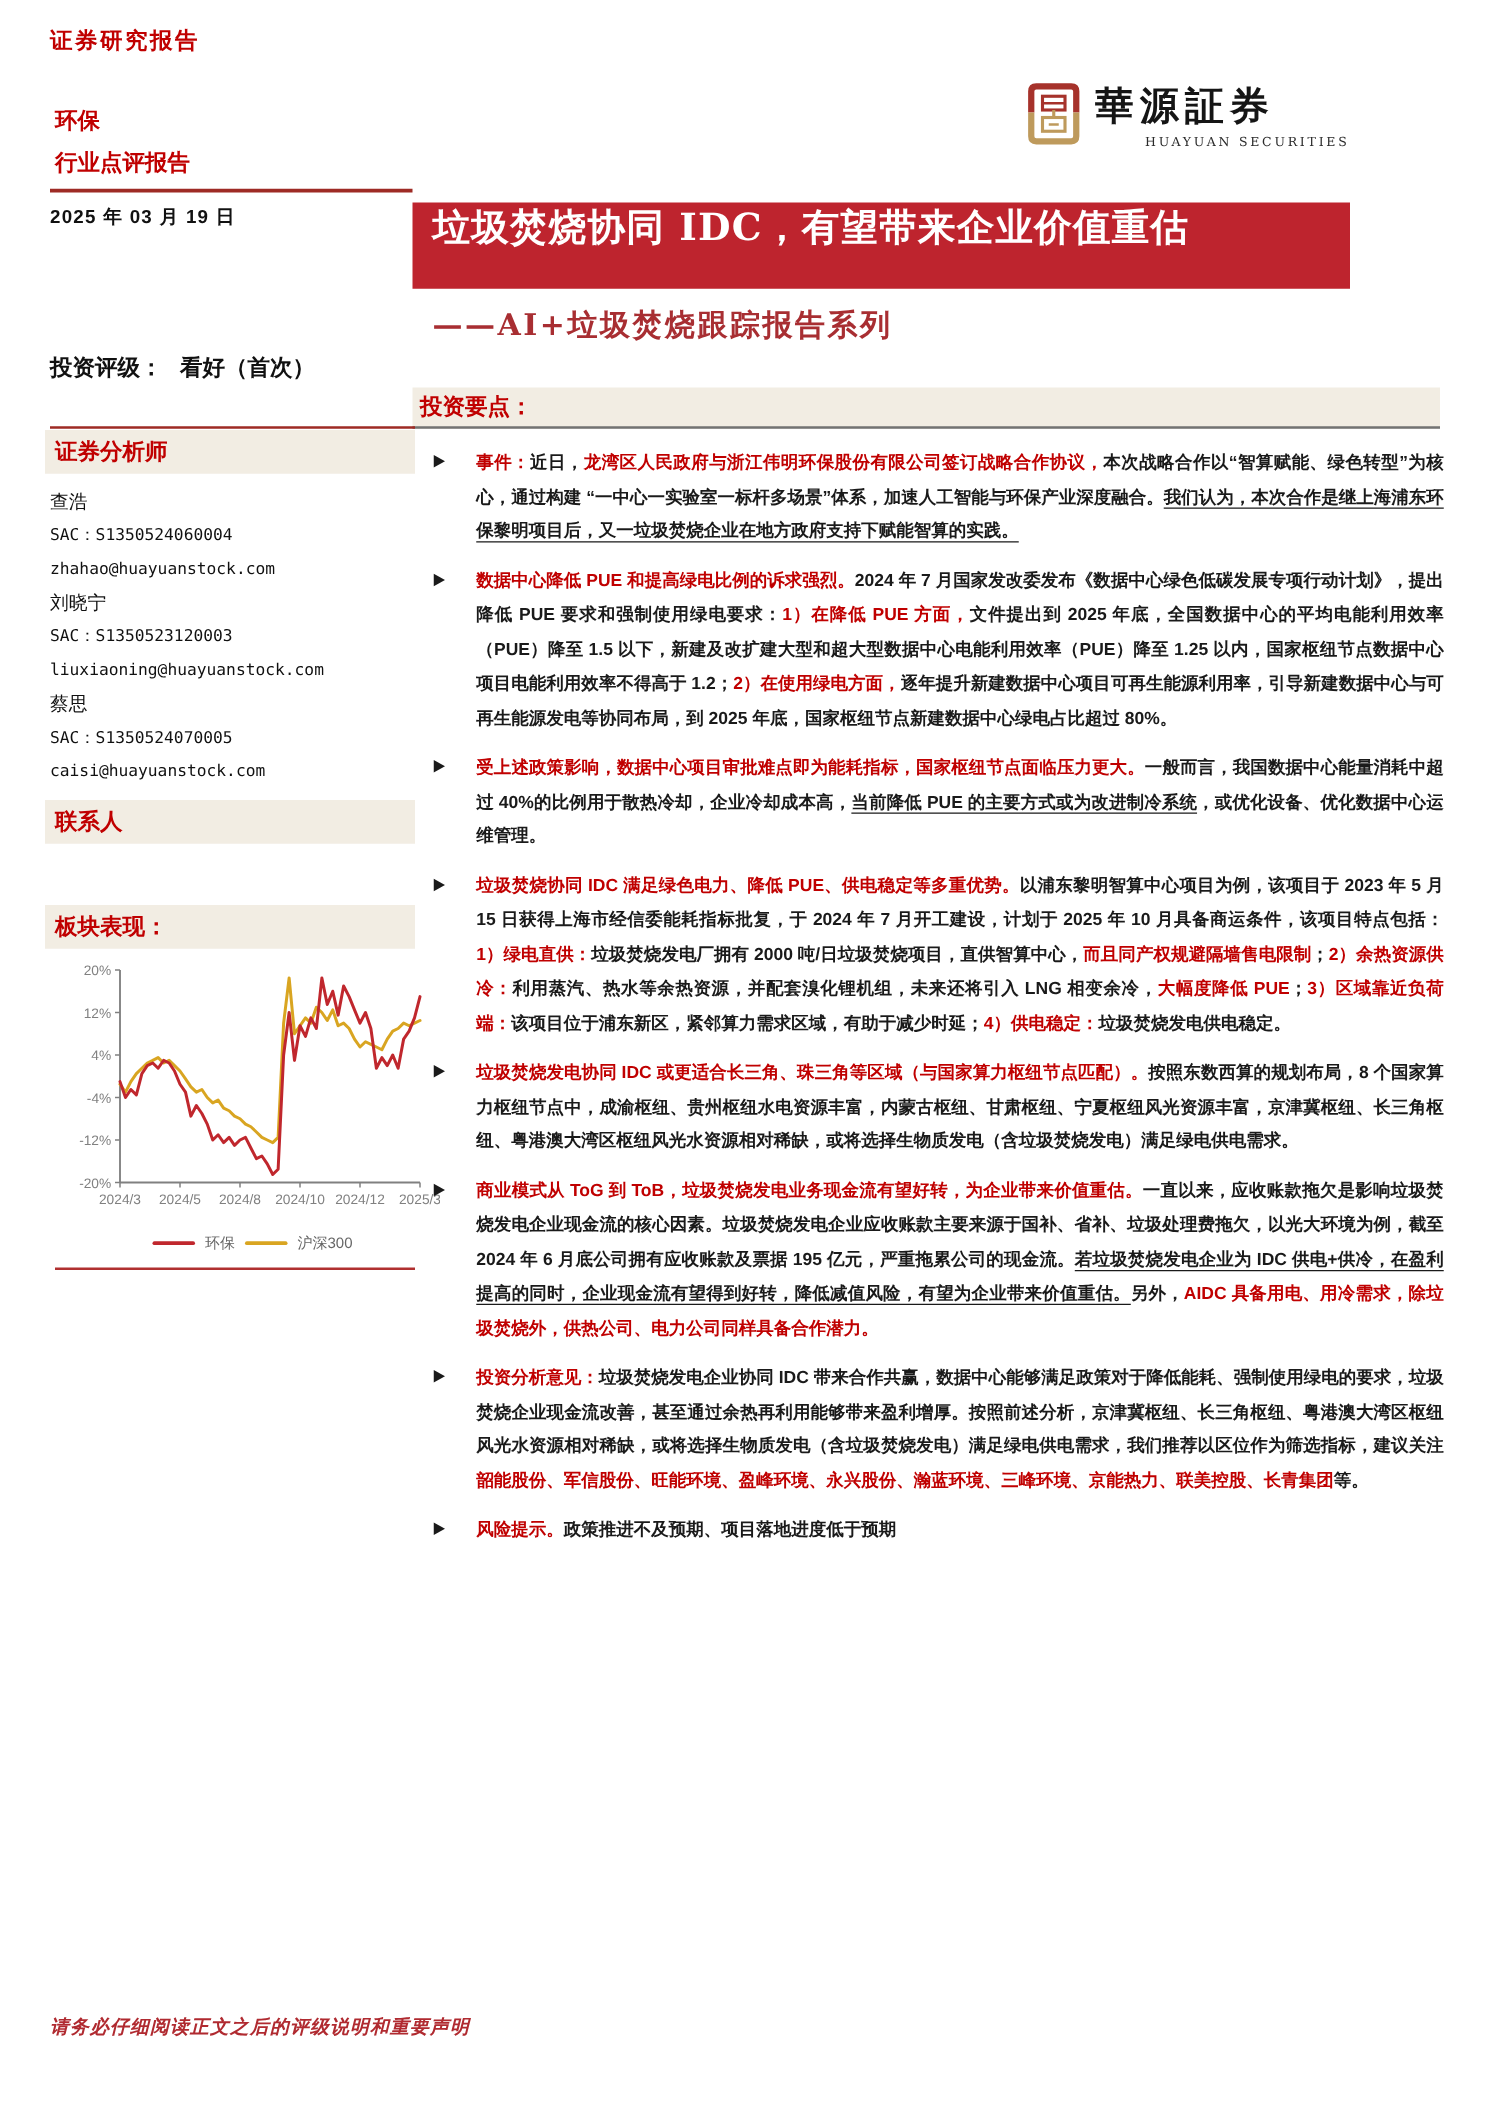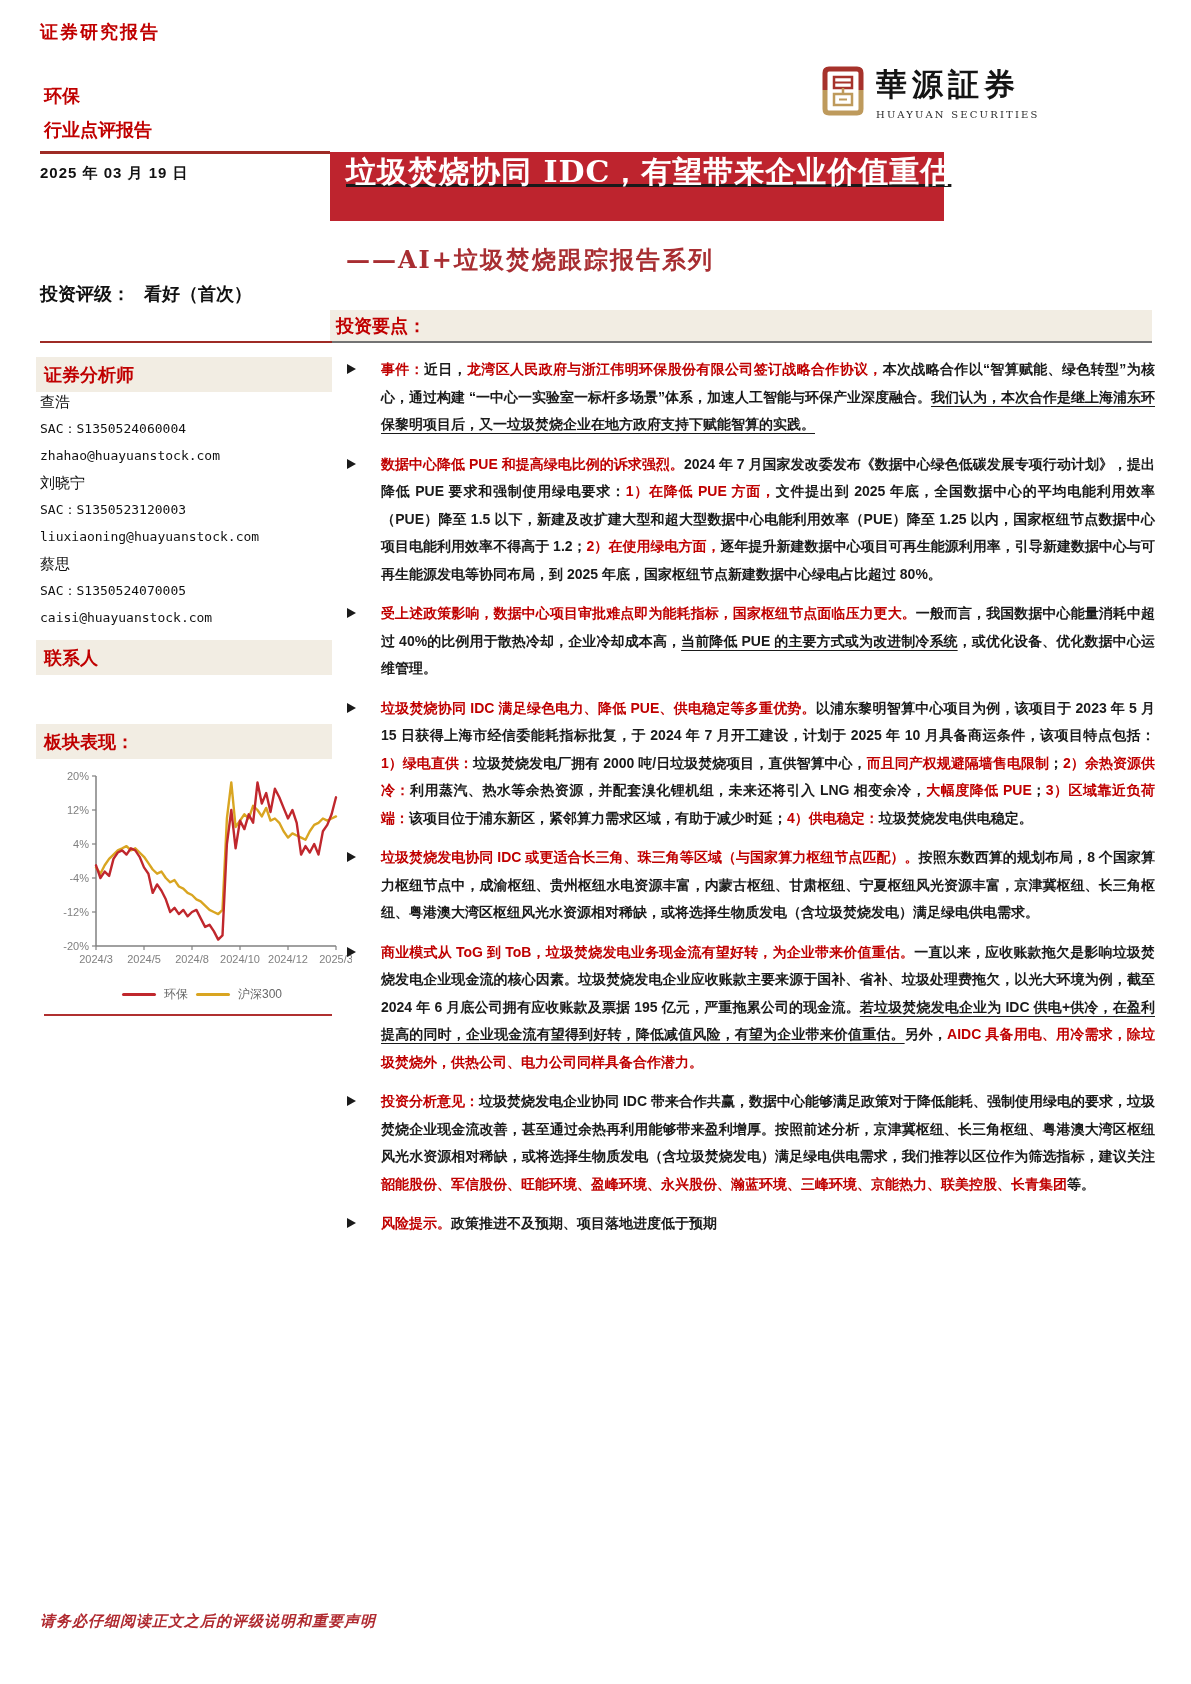--- a/index.html
+++ b/index.html
@@ -23,39 +23,39 @@
   .industry{position:absolute;left:44px;top:84px;font:700 18px "DejaVu Serif",serif;color:var(--red);}
   .report-kind{position:absolute;left:44px;top:118px;font:700 18px "DejaVu Serif",serif;color:var(--red);}
   .date-rule{position:absolute;left:40px;top:151px;width:290px;height:3px;background:var(--darkred);}
   .date{position:absolute;left:40px;top:164px;font:700 15px "Liberation Sans",sans-serif;color:#111;letter-spacing:1px;}
   .rating{position:absolute;left:40px;top:242px;font:700 18px "DejaVu Serif",serif;color:#111;margin-top:40px;}
   .rating .rating-val{margin-left:14px;}
   
   .analyst-rule{position:absolute;left:40px;top:341px;width:292px;height:2px;background:var(--darkred);}
   .side-band{position:absolute;left:36px;width:296px;height:35px;background:var(--beige);
     font:700 18px "DejaVu Serif",serif;color:var(--red);line-height:35px;padding-left:8px;}
-  .band-analysts{top:344px;margin-top:13px;}
+  .band-analysts{top:344px;}
   .band-contacts{top:640px;}
   .band-performance{top:724px;}
   .analyst-list{position:absolute;left:40px;top:388px;width:292px;font-size:15px;line-height:27px;color:#111;}
   .analyst-entry .a-name{font-family:"Liberation Sans",sans-serif;}
   .analyst-entry .a-sac,.analyst-entry .a-email{font-family:"DejaVu Sans Mono",monospace;font-size:13px;}
   .side-bottom-rule{position:absolute;left:44px;top:1014px;width:288px;height:2px;background:#B03030;}
   
   .chart{position:absolute;left:52px;top:768px;width:300px;}
   .chart svg{display:block;}
   .legend{display:flex;justify-content:center;align-items:center;gap:8px;margin-top:10px;
     font-size:12px;color:#666;}
   .legend .swatch{display:inline-block;width:34px;height:3px;border-radius:2px;}
   
   .logo{position:absolute;left:820px;top:64px;display:flex;align-items:flex-start;gap:10px;}
   .logo-cn{font:700 31px "DejaVu Serif",serif;color:#151515;letter-spacing:5px;white-space:nowrap;}
-  .logo-en{font:400 10px "DejaVu Serif",serif;color:#2b2b2b;letter-spacing:2.2px;margin-top:3px;text-align:right;}
-  
-  .banner{position:absolute;left:330px;top:152px;width:614px;height:69px;background:var(--banner);text-decoration:underline;}
+  .logo-en{font:400 10px "DejaVu Serif",serif;color:#2b2b2b;letter-spacing:2.2px;margin-top:3px;text-align:right;margin-left:40px;}
+  
+  .banner{position:absolute;left:330px;top:162px;width:750px;height:69px;background:var(--banner);}
   .banner span{display:block;line-height:69px;padding-left:16px;font:700 30px "DejaVu Serif",serif;color:#fff;letter-spacing:1px;white-space:nowrap;}
   .subtitle{position:absolute;left:346px;top:244px;font:700 24px "DejaVu Serif",serif;color:#A82E32;letter-spacing:2px;}
   .keypoints-band{position:absolute;left:330px;top:310px;width:822px;height:33px;background:var(--beige);
     border-bottom:2px solid #737373;font:700 18px "DejaVu Serif",serif;color:var(--red);line-height:31px;padding-left:6px;}
   
   .bullets{position:absolute;left:345px;top:356px;width:810px;}
   .bullet{display:flex;margin-bottom:12px;}
   .marker{flex:0 0 36px;}
   .tri{display:inline-block;width:0;height:0;margin-top:8px;margin-left:2px;
     border-top:5.5px solid transparent;border-bottom:5.5px solid transparent;border-left:9.5px solid #1a1a1a;}

